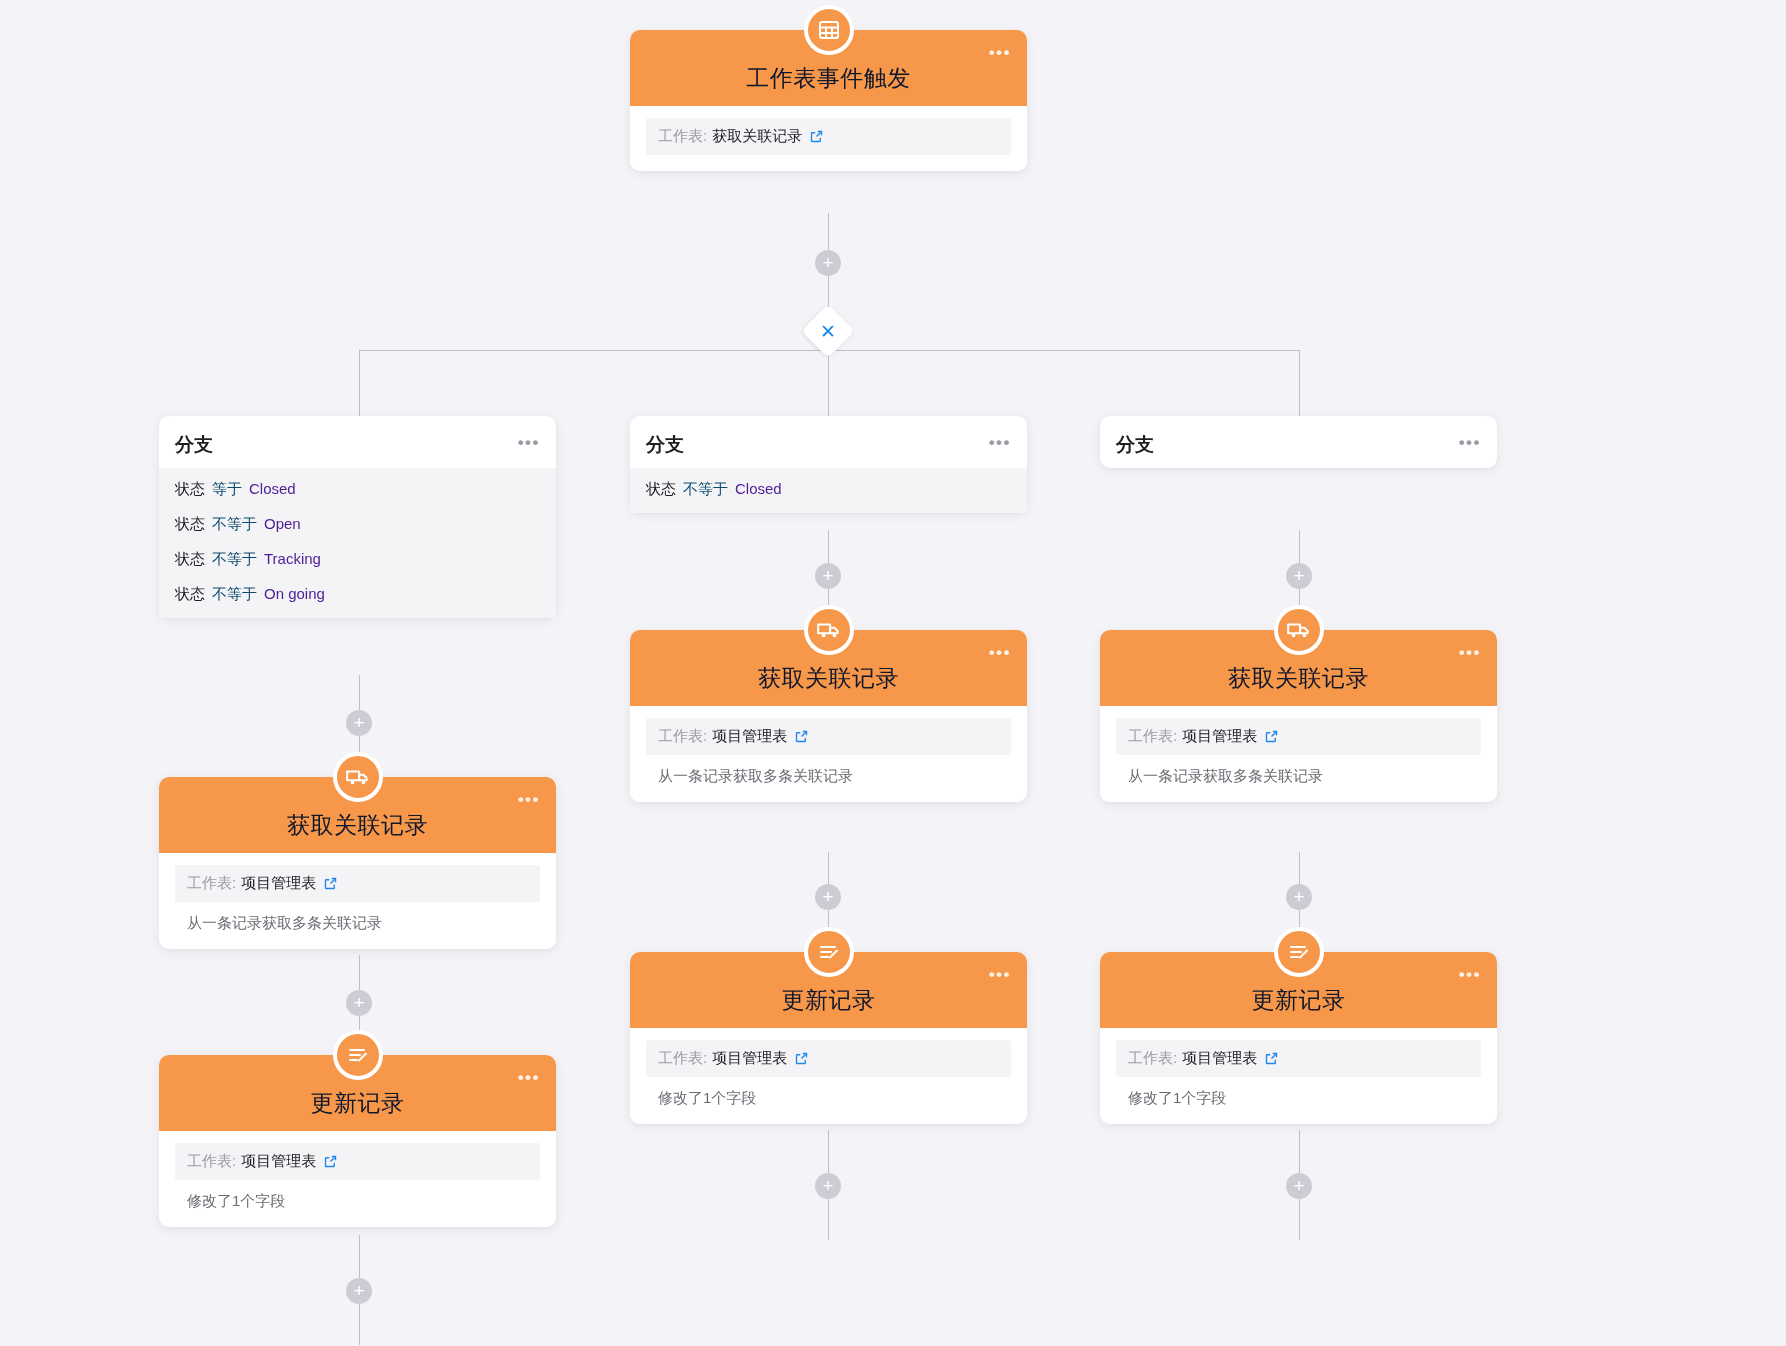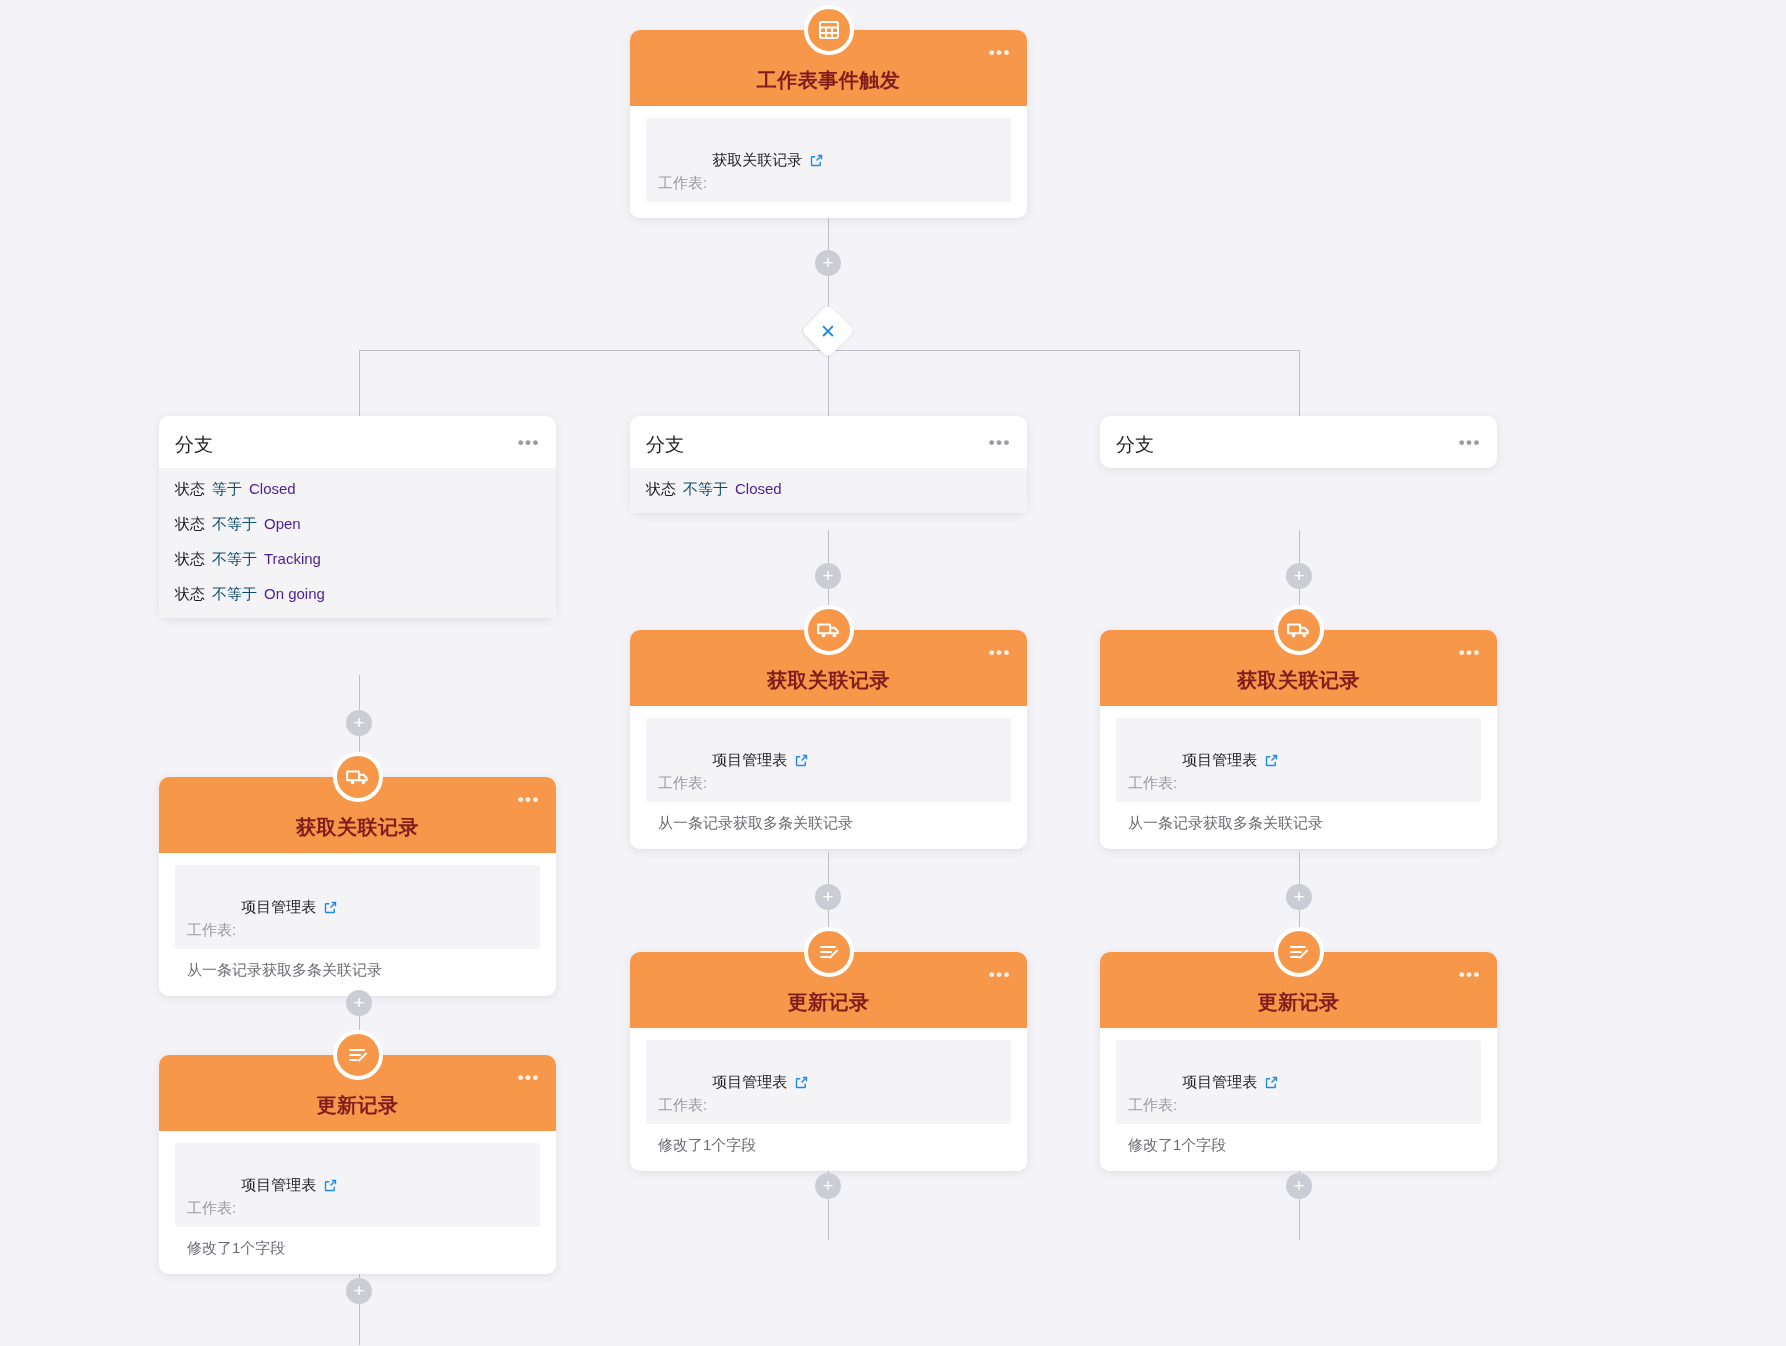--- a/index.html
+++ b/index.html
@@ -89,23 +89,23 @@
     background: #f7974a;
     border-radius: 10px 10px 0 0;
     height: 76px;
     position: relative;
     display: flex;
     align-items: flex-end;
     justify-content: center;
     padding-bottom: 12px;
   }
   .card-title {
-    color: #7f1d1d;
-    font-size: 20px;
-    font-weight: 700;
+    color: #0f172a;
+    font-size: 23px;
+    font-weight: 400;
     letter-spacing: 0.5px;
   }
   .node-icon {
     position: absolute;
     top: -25px;
     left: 50%;
     margin-left: -25px;
     width: 50px;
     height: 50px;
     border-radius: 50%;
@@ -141,21 +141,20 @@
     padding: 9px 12px;
     font-size: 15px;
     color: #222;
     display: flex;
     align-items: center;
     gap: 5px;
     border-radius: 2px;
   }
   .field-label {
     color: #9a9aa3;
-    margin-top: 47px;
   }
   .field-value { color: #1d1d22; }
   .link-icon {
     color: #1e88ef;
     display: inline-flex;
     margin-left: 2px;
     cursor: pointer;
   }
   .desc-row {
     padding: 12px 12px 0 12px;
@@ -166,21 +165,21 @@
 
   
   .branch-card .branch-head {
     padding: 16px 16px 10px 16px;
     position: relative;
     display: flex;
     align-items: center;
   }
   .branch-title {
     font-size: 19px;
-    font-weight: 400;
+    font-weight: 700;
     color: #1d1d22;
   }
   .branch-conds {
     background: #f4f4f6;
     padding: 4px 0 6px 0;
   }
   .cond-row {
     font-size: 15px;
     padding: 8px 16px;
     color: #1d1d22;

